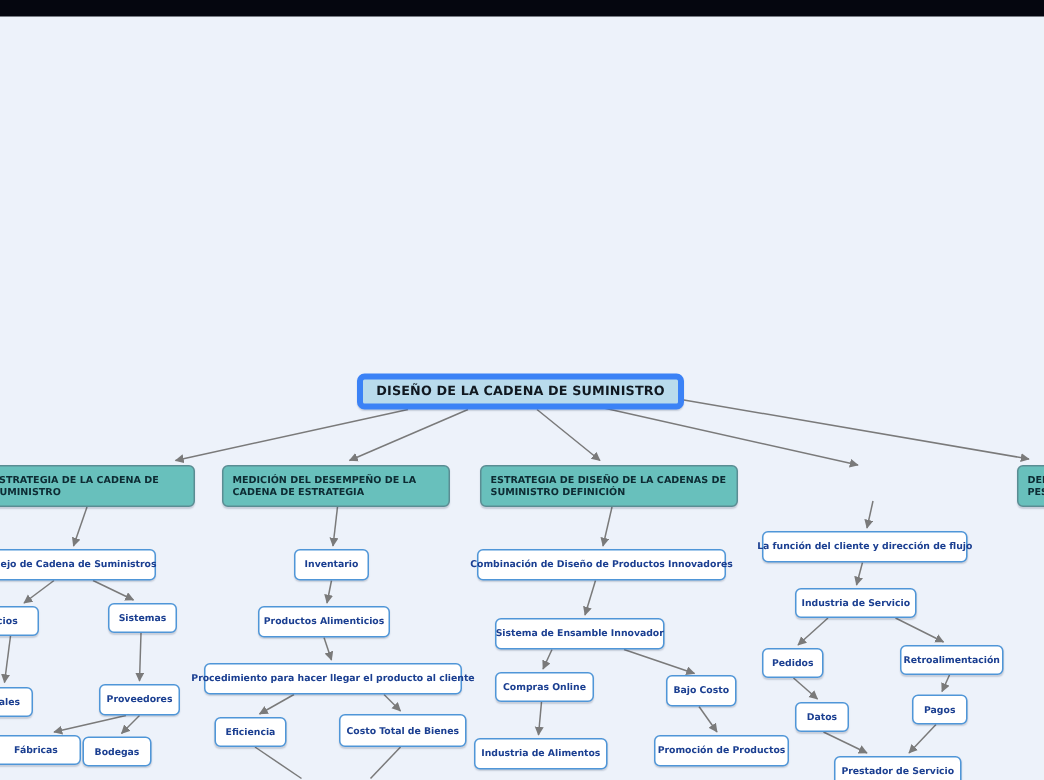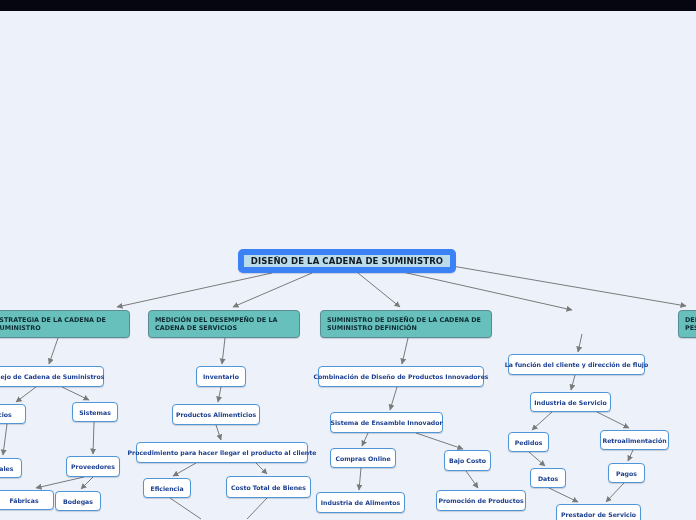--- a/index.html
+++ b/index.html
@@ -11,21 +11,21 @@
     position:absolute;left:0;top:0;width:696px;height:11px;
     background:#05060f;
   }
   .connector-layer{position:absolute;left:0;top:0;pointer-events:none;}
   .connector-layer line{stroke:#7a7a7a;stroke-width:1;}
   .node{
     position:absolute;box-sizing:border-box;display:flex;align-items:center;
     box-shadow:0 1px 1px rgba(20,40,70,.18);
   }
   .root{
-    background:#b9dbec;border:6px solid #3b82f6;border-radius:5px;
+    background:#b9dbec;border:4px solid #3b82f6;border-radius:5px;
     justify-content:center;text-align:center;
     font-size:8.5px;font-weight:bold;color:#101820;letter-spacing:.1px;
   }
   .branch{
     background:#68c0bc;border:1px solid #5a8d93;border-radius:4px;
     padding:3px 6px;text-align:left;
     font-size:6.4px;font-weight:bold;color:#0d2b33;line-height:1.3;
   }
   .leaf{
     background:#ffffff;border:1px solid #4f96d8;border-radius:4px;
@@ -80,22 +80,22 @@
     <line x1="597" y1="412" x2="629" y2="428" marker-end="url(#arw)"></line>
     <line x1="529" y1="452" x2="545" y2="466" marker-end="url(#arw)"></line>
     <line x1="633" y1="450" x2="628" y2="461" marker-end="url(#arw)"></line>
     <line x1="549" y1="488" x2="578" y2="502" marker-end="url(#arw)"></line>
     <line x1="624" y1="483" x2="606" y2="502" marker-end="url(#arw)"></line>
   </svg>
 
   <div class="node root" style="left:238px;top:249px;width:218px;height:24px;">DISEÑO DE LA CADENA DE SUMINISTRO</div>
 
   <div class="node branch" style="left:-12px;top:310px;width:142px;height:28px;">ESTRATEGIA DE LA CADENA DE SUMINISTRO</div>
-  <div class="node branch" style="left:148px;top:310px;width:152px;height:28px;">MEDICIÓN DEL DESEMPEÑO DE LA CADENA DE SERVICIOS</div>
-  <div class="node branch" style="left:320px;top:310px;width:172px;height:28px;">SUMINISTRO DE DISEÑO DE LA CADENA DE SUMINISTRO  DEFINICIÓN</div>
+  <div class="node branch" style="left:148px;top:310px;width:152px;height:28px;">MEDICIÓN DEL DESEMPEÑO DE LA CADENA DE ESTRATEGIA</div>
+  <div class="node branch" style="left:320px;top:310px;width:172px;height:28px;">ESTRATEGIA DE DISEÑO DE LA CADENAS DE SUMINISTRO  DEFINICIÓN</div>
   <div class="node branch" style="left:678px;top:310px;width:44px;height:28px;">DEN PES</div>
 
   <div class="node leaf" style="left:-14px;top:366px;width:118px;height:21px;">Manejo de Cadena de Suministros</div>
   <div class="node leaf" style="left:-34px;top:404px;width:60px;height:20px;">Servicios</div>
   <div class="node leaf" style="left:72px;top:402px;width:46px;height:20px;">Sistemas</div>
   <div class="node leaf" style="left:66px;top:456px;width:54px;height:21px;">Proveedores</div>
   <div class="node leaf" style="left:-32px;top:458px;width:54px;height:20px;">Materiales</div>
   <div class="node leaf" style="left:-6px;top:490px;width:60px;height:20px;">Fábricas</div>
   <div class="node leaf" style="left:55px;top:491px;width:46px;height:20px;">Bodegas</div>
 

